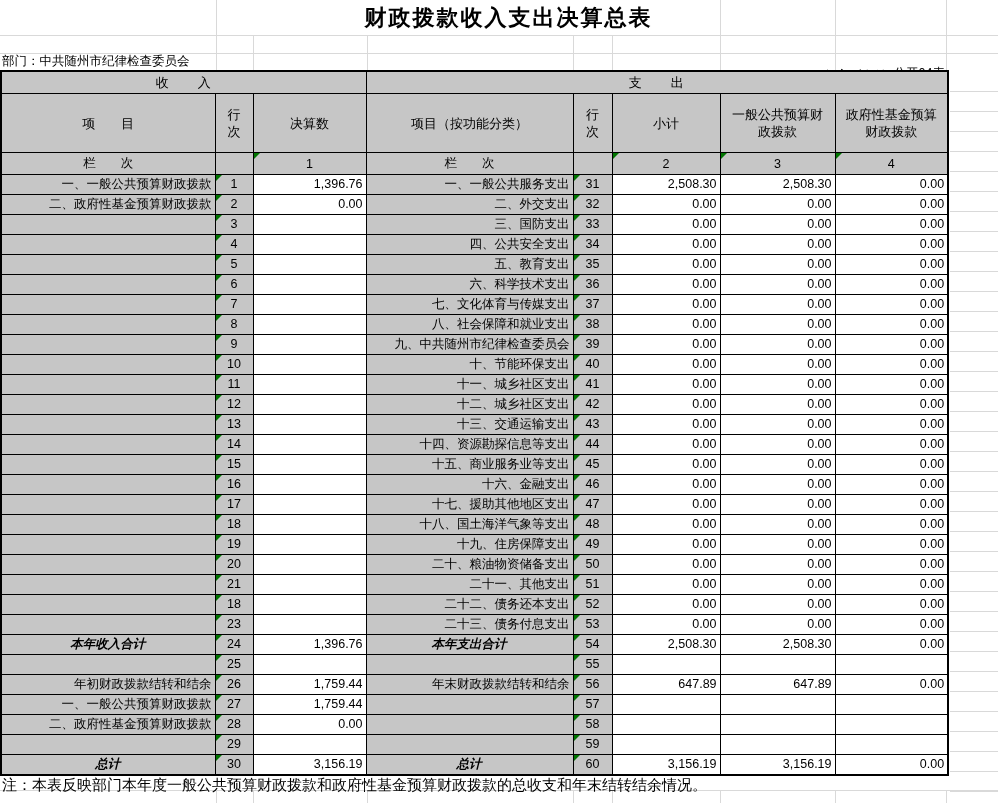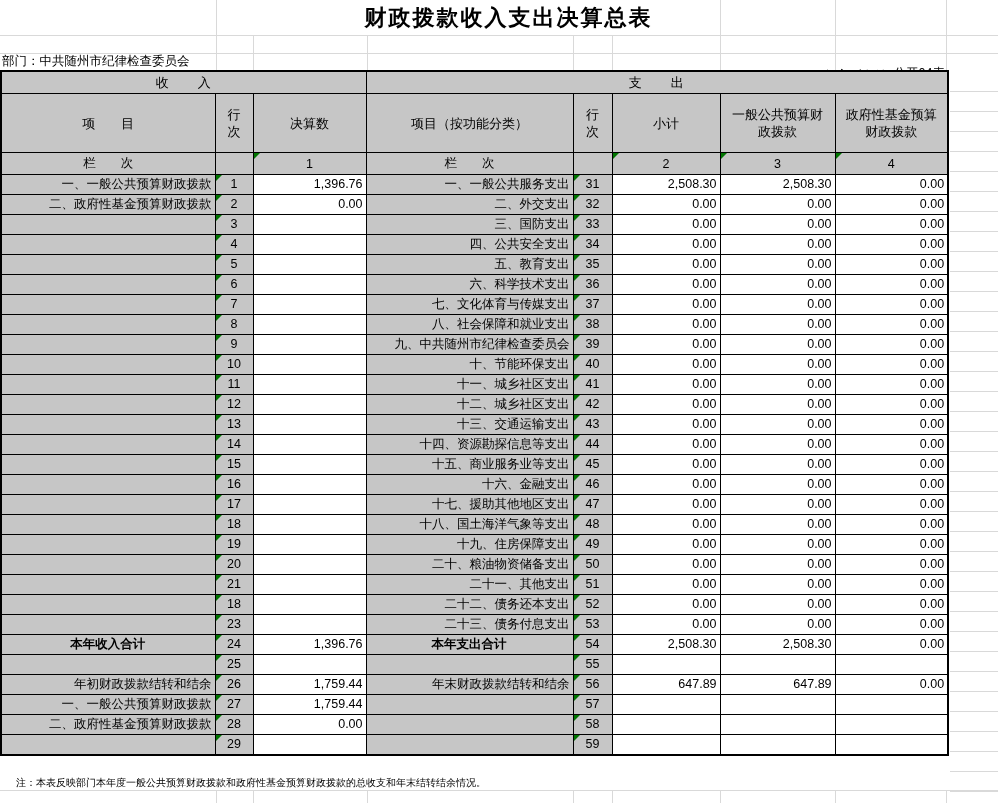--- a/index.html
+++ b/index.html
@@ -18,42 +18,42 @@
     background:repeating-linear-gradient(to bottom, transparent 0 19px, #d9d9d9 19px 20px);
   }
   
   .title{
     position:absolute;left:1px;top:3px;width:947px;text-align:center;
     font-size:22px;font-weight:bold;letter-spacing:2px;white-space:nowrap;padding-left:34px;
   }
   .sheet-label{position:absolute;top:36px;right:53px;font-size:12.5px;margin-top:29px;}
   .dept{position:absolute;top:53px;left:2px;font-size:12.5px;}
   .unit{position:absolute;top:66px;right:53px;font-size:18px;}
-  .note{position:absolute;top:776px;left:16px;font-size:10px;white-space:nowrap;text-align:right;}
+  .note{position:absolute;top:776px;left:2px;font-size:15px;white-space:nowrap;text-align:right;}
   
   table.sheet{
     position:absolute;left:0;top:70px;width:949px;
     border-collapse:collapse;table-layout:fixed;
     border:2px solid #000;background:#4d7c0f;
   }
   td{
     border:1px solid #000;
     padding:0 3px;
     font-size:12.5px;
     overflow:hidden;
     position:relative;
     vertical-align:middle;
     background:#fff;
   }
   .gray{background:#c6c6c6;}
   .ctr{text-align:center;}
   .num{text-align:right;white-space:nowrap;}
   .item{text-align:right;padding-left:2px;white-space:nowrap;}
   .item.ctr{text-align:center;}
-  .bold{font-weight:bold;}
+  .bold{font-weight:bold;font-style:italic;}
   .r-sec td{height:21px;font-size:13px;letter-spacing:1px;}
   .r-hdr td{height:58px;white-space:normal;line-height:17px;font-size:13px;padding:0 8px;}
   .r-lanci td{height:21px;margin-left:36px;}
   .r-data td{height:19px;line-height:19px;}
   
   .tri::before{
     content:"";position:absolute;left:0;top:0;width:0;height:0;
     border-top:6px solid #007500;border-right:6px solid transparent;
   }
 </style>
@@ -407,16 +407,26 @@
       <tr class="r-data">
         <td class="gray item"></td>
         <td class="gray ctr tri">29</td>
         <td class="num"></td>
         <td class="gray item"></td>
         <td class="gray ctr tri">59</td>
         <td class="num"></td>
         <td class="num"></td>
         <td class="num"></td>
       </tr>
+      <tr class="r-data">
+        <td class="gray item bold ctr">总计</td>
+        <td class="gray ctr tri">30</td>
+        <td class="num">3,156.19</td>
+        <td class="gray item bold ctr">总计</td>
+        <td class="gray ctr tri">60</td>
+        <td class="num">3,156.19</td>
+        <td class="num">3,156.19</td>
+        <td class="num">0.00</td>
+      </tr>
     </tbody>
 </table>
 
 <div class="note">注：本表反映部门本年度一般公共预算财政拨款和政府性基金预算财政拨款的总收支和年末结转结余情况。</div>
 
 </body></html>

